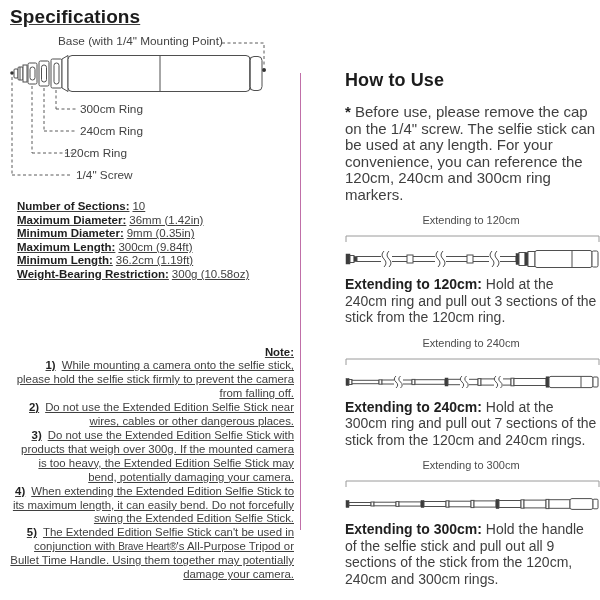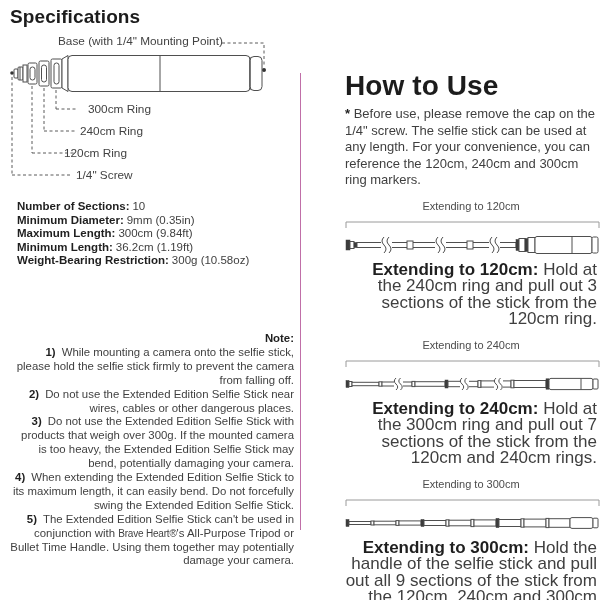--- a/index.html
+++ b/index.html
@@ -1,54 +1,54 @@
 <!DOCTYPE html>
 <html><head>
 <meta charset="utf-8">
 <style>
   html,body{margin:0;padding:0;}
   body{
     width:600px;height:600px;background:#ffffff;overflow:hidden;
     font-family:"Liberation Sans","DejaVu Sans",sans-serif;
     color:#3f3f3f;position:relative;
   }
-  .col-left{position:absolute;left:10px;top:6px;width:284px;}
+  .col-left{position:absolute;left:10px;top:6px;width:284px;text-decoration:underline;}
   .col-right{position:absolute;left:345px;top:70px;width:252px;}
   .divider{position:absolute;left:300px;top:73px;width:1px;height:457px;background:#c06fa8;}
 
   h1{font-size:19px;font-weight:700;color:#1c1c1c;margin:0;letter-spacing:.1px;}
-  h2{font-size:28px;font-weight:700;color:#1c1c1c;margin:0;letter-spacing:.1px;}
+  h2{font-size:18px;font-weight:700;color:#1c1c1c;margin:0;letter-spacing:.1px;}
 
   
   .diagram-wrap{position:relative;height:152px;margin-top:6px;}
   .diagram-wrap svg{position:absolute;left:0;top:0;}
   .dlabel{position:absolute;font-size:11.8px;color:#424242;white-space:nowrap;}
   .base-label{left:48px;top:0px;}
-  .rl0{left:70px;top:68px;margin-left:8px;}
+  .rl0{left:70px;top:68px;}
   .rl1{left:70px;top:90px;}
   .rl2{left:54px;top:112px;}
   .rl3{left:66px;top:134px;}
 
   
   .spec-list{margin-top:14px;font-size:11.5px;line-height:13.6px;}
   .spec-row b{color:#1f1f1f;margin-right:3px;padding-left:7px;}
 
   
   .note{margin-top:64px;font-size:11.4px;line-height:13.9px;text-align:right;}
   .note-title{font-weight:700;color:#1f1f1f;}
   .note p{margin:0;}
   .note-num{font-weight:700;color:#1f1f1f;margin-right:6px;}
   .brand{font-size:10px;letter-spacing:-.2px;}
 
   
-  .intro{margin:4px 0 0 0;font-size:13px;line-height:16.5px;}
+  .intro{margin:13px 0 0 0;font-size:15px;line-height:16.5px;}
   .intro b{color:#1f1f1f;}
   .ext-caption{margin-top:11px;text-align:center;font-size:11px;color:#4c4c4c;}
   .ext-svg{display:block;margin:3px 0 0 0;}
-  .ext-desc{margin:3px 0 0 0;font-size:17px;line-height:16.5px;text-align:right;}
+  .ext-desc{margin:3px 0 0 0;font-size:14px;line-height:16.5px;}
   .ext-desc b{color:#1f1f1f;}
 
   
   .part{fill:#ffffff;stroke:#4f4f4f;stroke-width:1;}
   .dark{fill:#3c3c3c;stroke:#3c3c3c;stroke-width:.5;}
   .ln{fill:none;stroke:#4f4f4f;stroke-width:1;}
   .blank{fill:#ffffff;stroke:none;}
   .dim{fill:none;stroke:#9a9a9a;stroke-width:1;}
   .dash{fill:none;stroke:#5a5a5a;stroke-width:1;stroke-dasharray:3,2.5;}
 </style>
@@ -95,20 +95,21 @@
     </svg>
     <span class="dlabel base-label">Base (with 1/4" Mounting Point)</span>
     <span class="dlabel rl0">300cm Ring</span>
     <span class="dlabel rl1">240cm Ring</span>
     <span class="dlabel rl2">120cm Ring</span>
     <span class="dlabel rl3">1/4" Screw</span>
   </div>
 
   <div class="spec-list">
     <div class="spec-row"><b>Number of Sections:</b><span>10</span></div>
+    <div class="spec-row"><b>Maximum Diameter:</b><span>36mm (1.42in)</span></div>
     <div class="spec-row"><b>Minimum Diameter:</b><span>9mm (0.35in)</span></div>
     <div class="spec-row"><b>Maximum Length:</b><span>300cm (9.84ft)</span></div>
     <div class="spec-row"><b>Minimum Length:</b><span>36.2cm (1.19ft)</span></div>
     <div class="spec-row"><b>Weight-Bearing Restriction:</b><span>300g (10.58oz)</span></div>
   </div>
 
   <div class="note">
     <div class="note-title">Note:</div>
     <p><span class="note-num">1)</span><span>While mounting a camera onto the selfie stick, please hold the selfie stick firmly to prevent the camera from falling off.</span></p>
     <p><span class="note-num">2)</span><span>Do not use the Extended Edition Selfie Stick near wires, cables or other dangerous places.</span></p>

